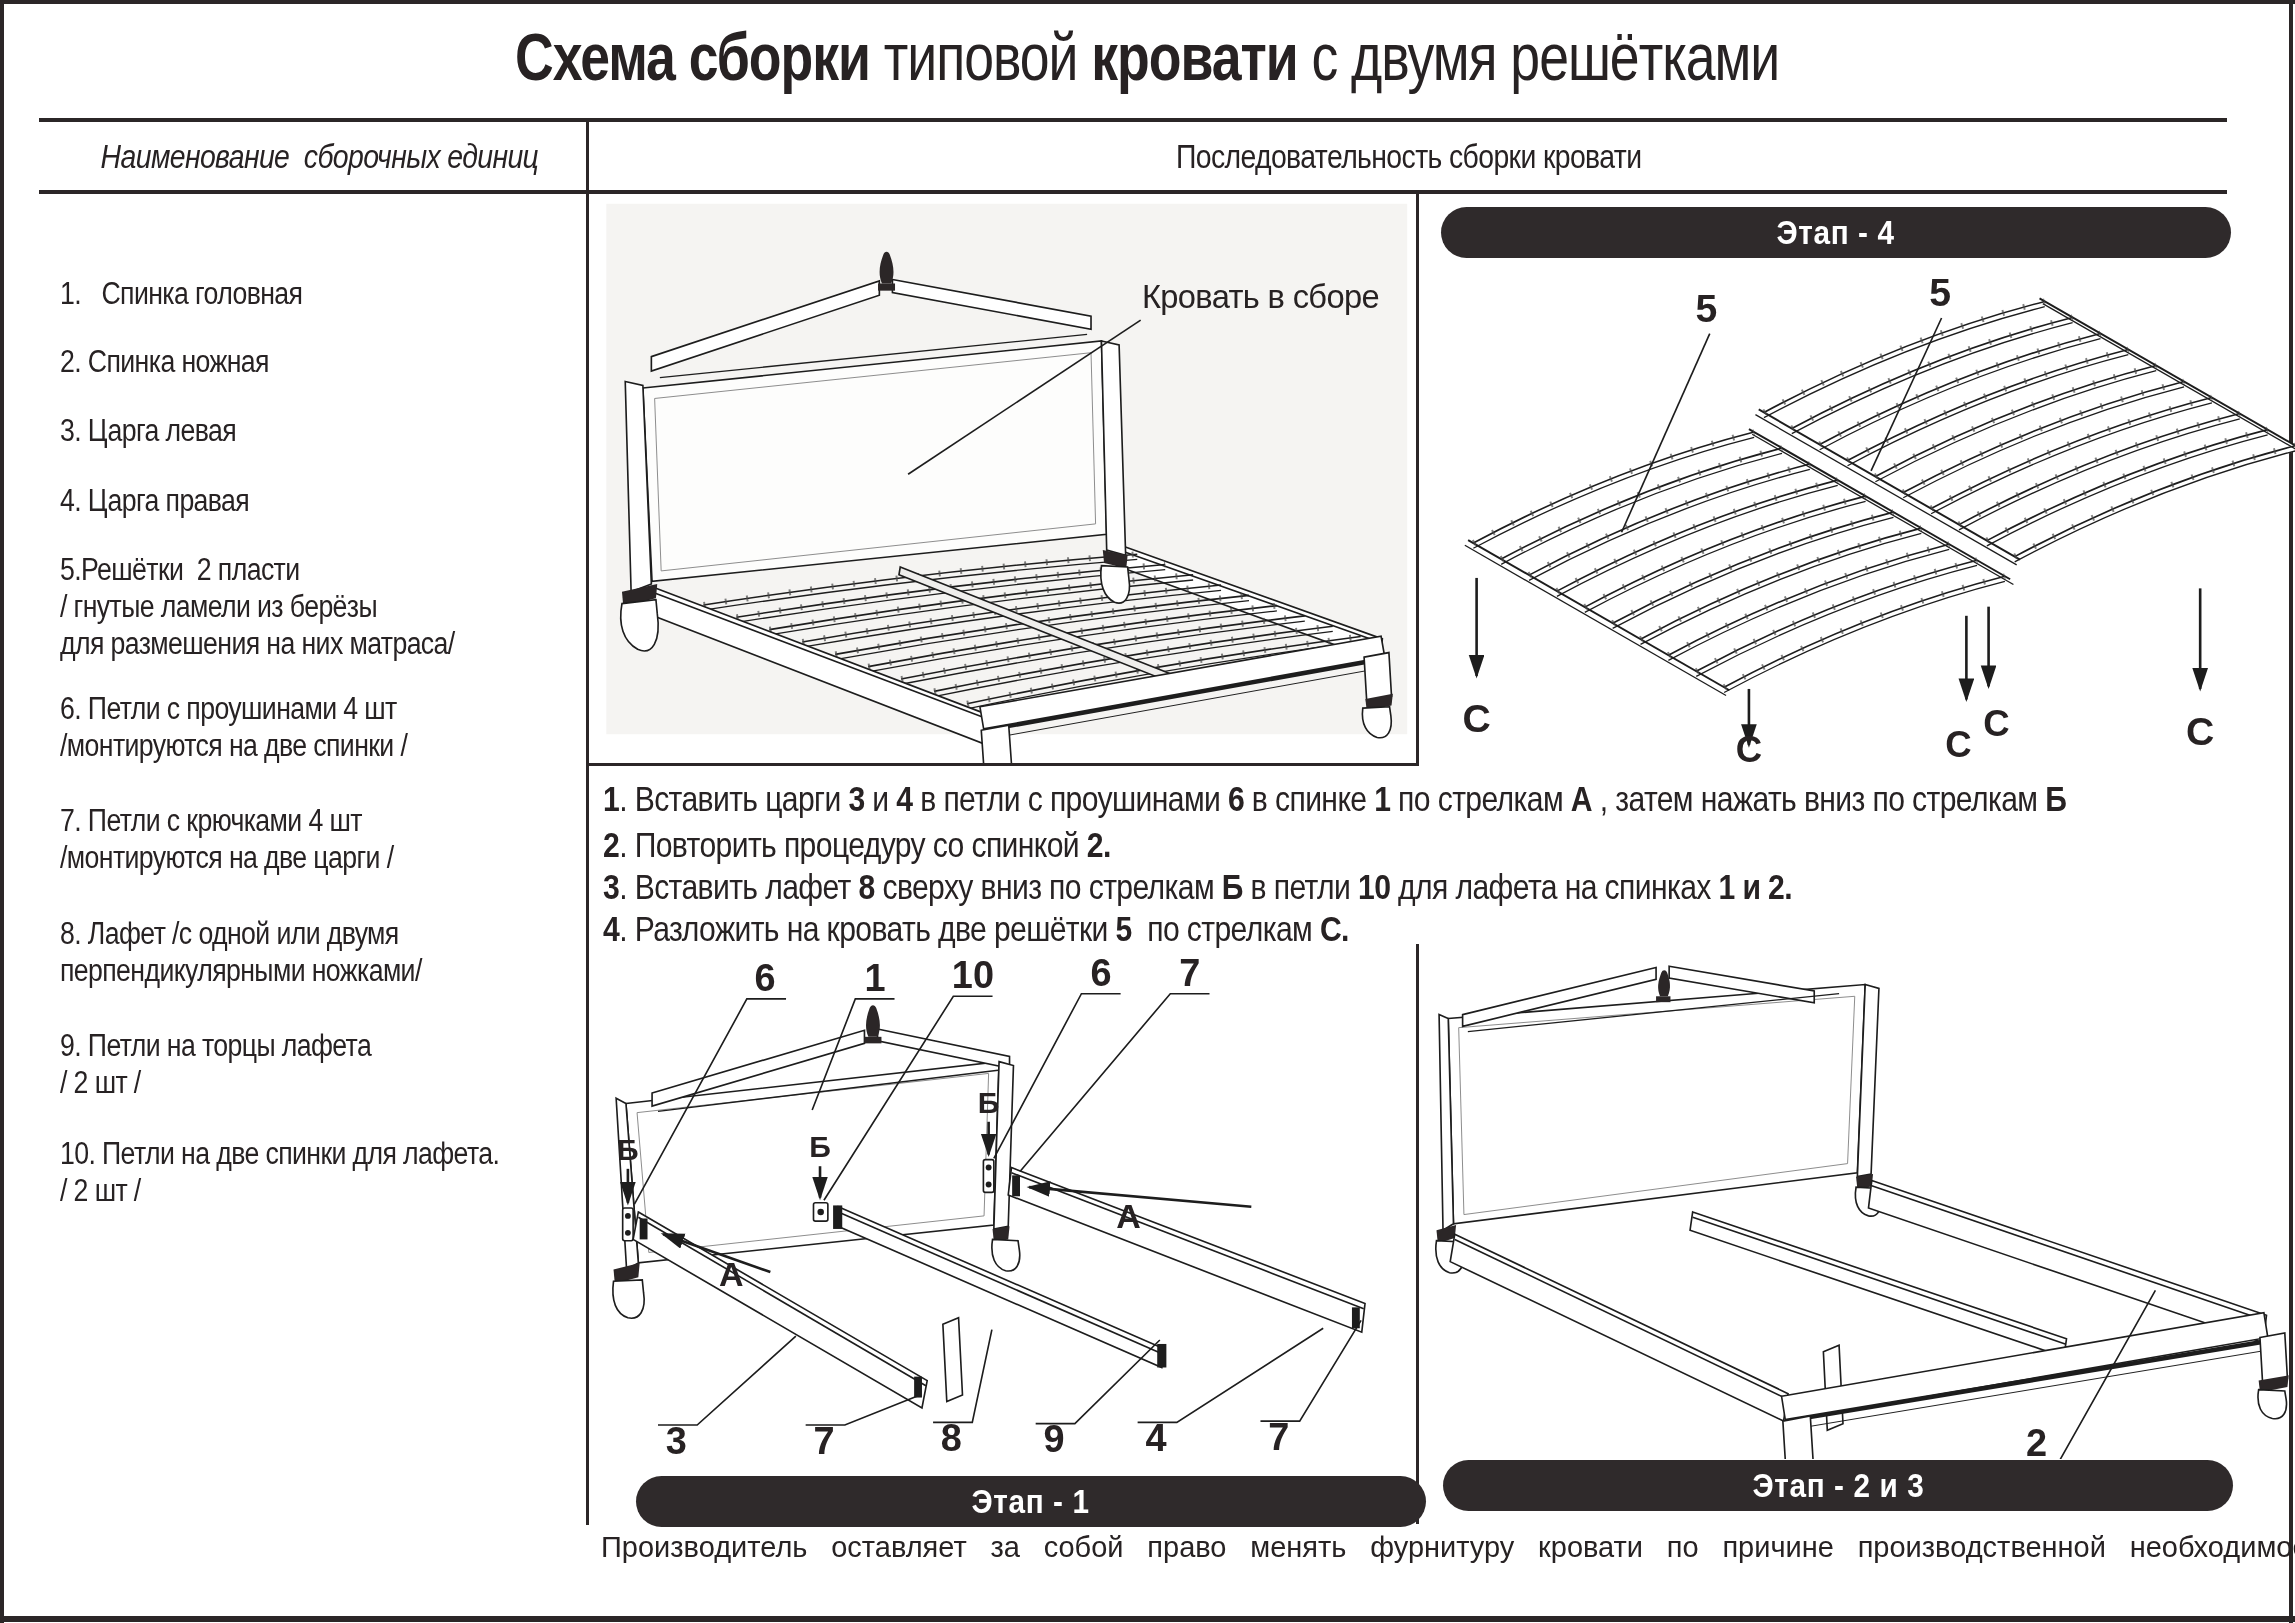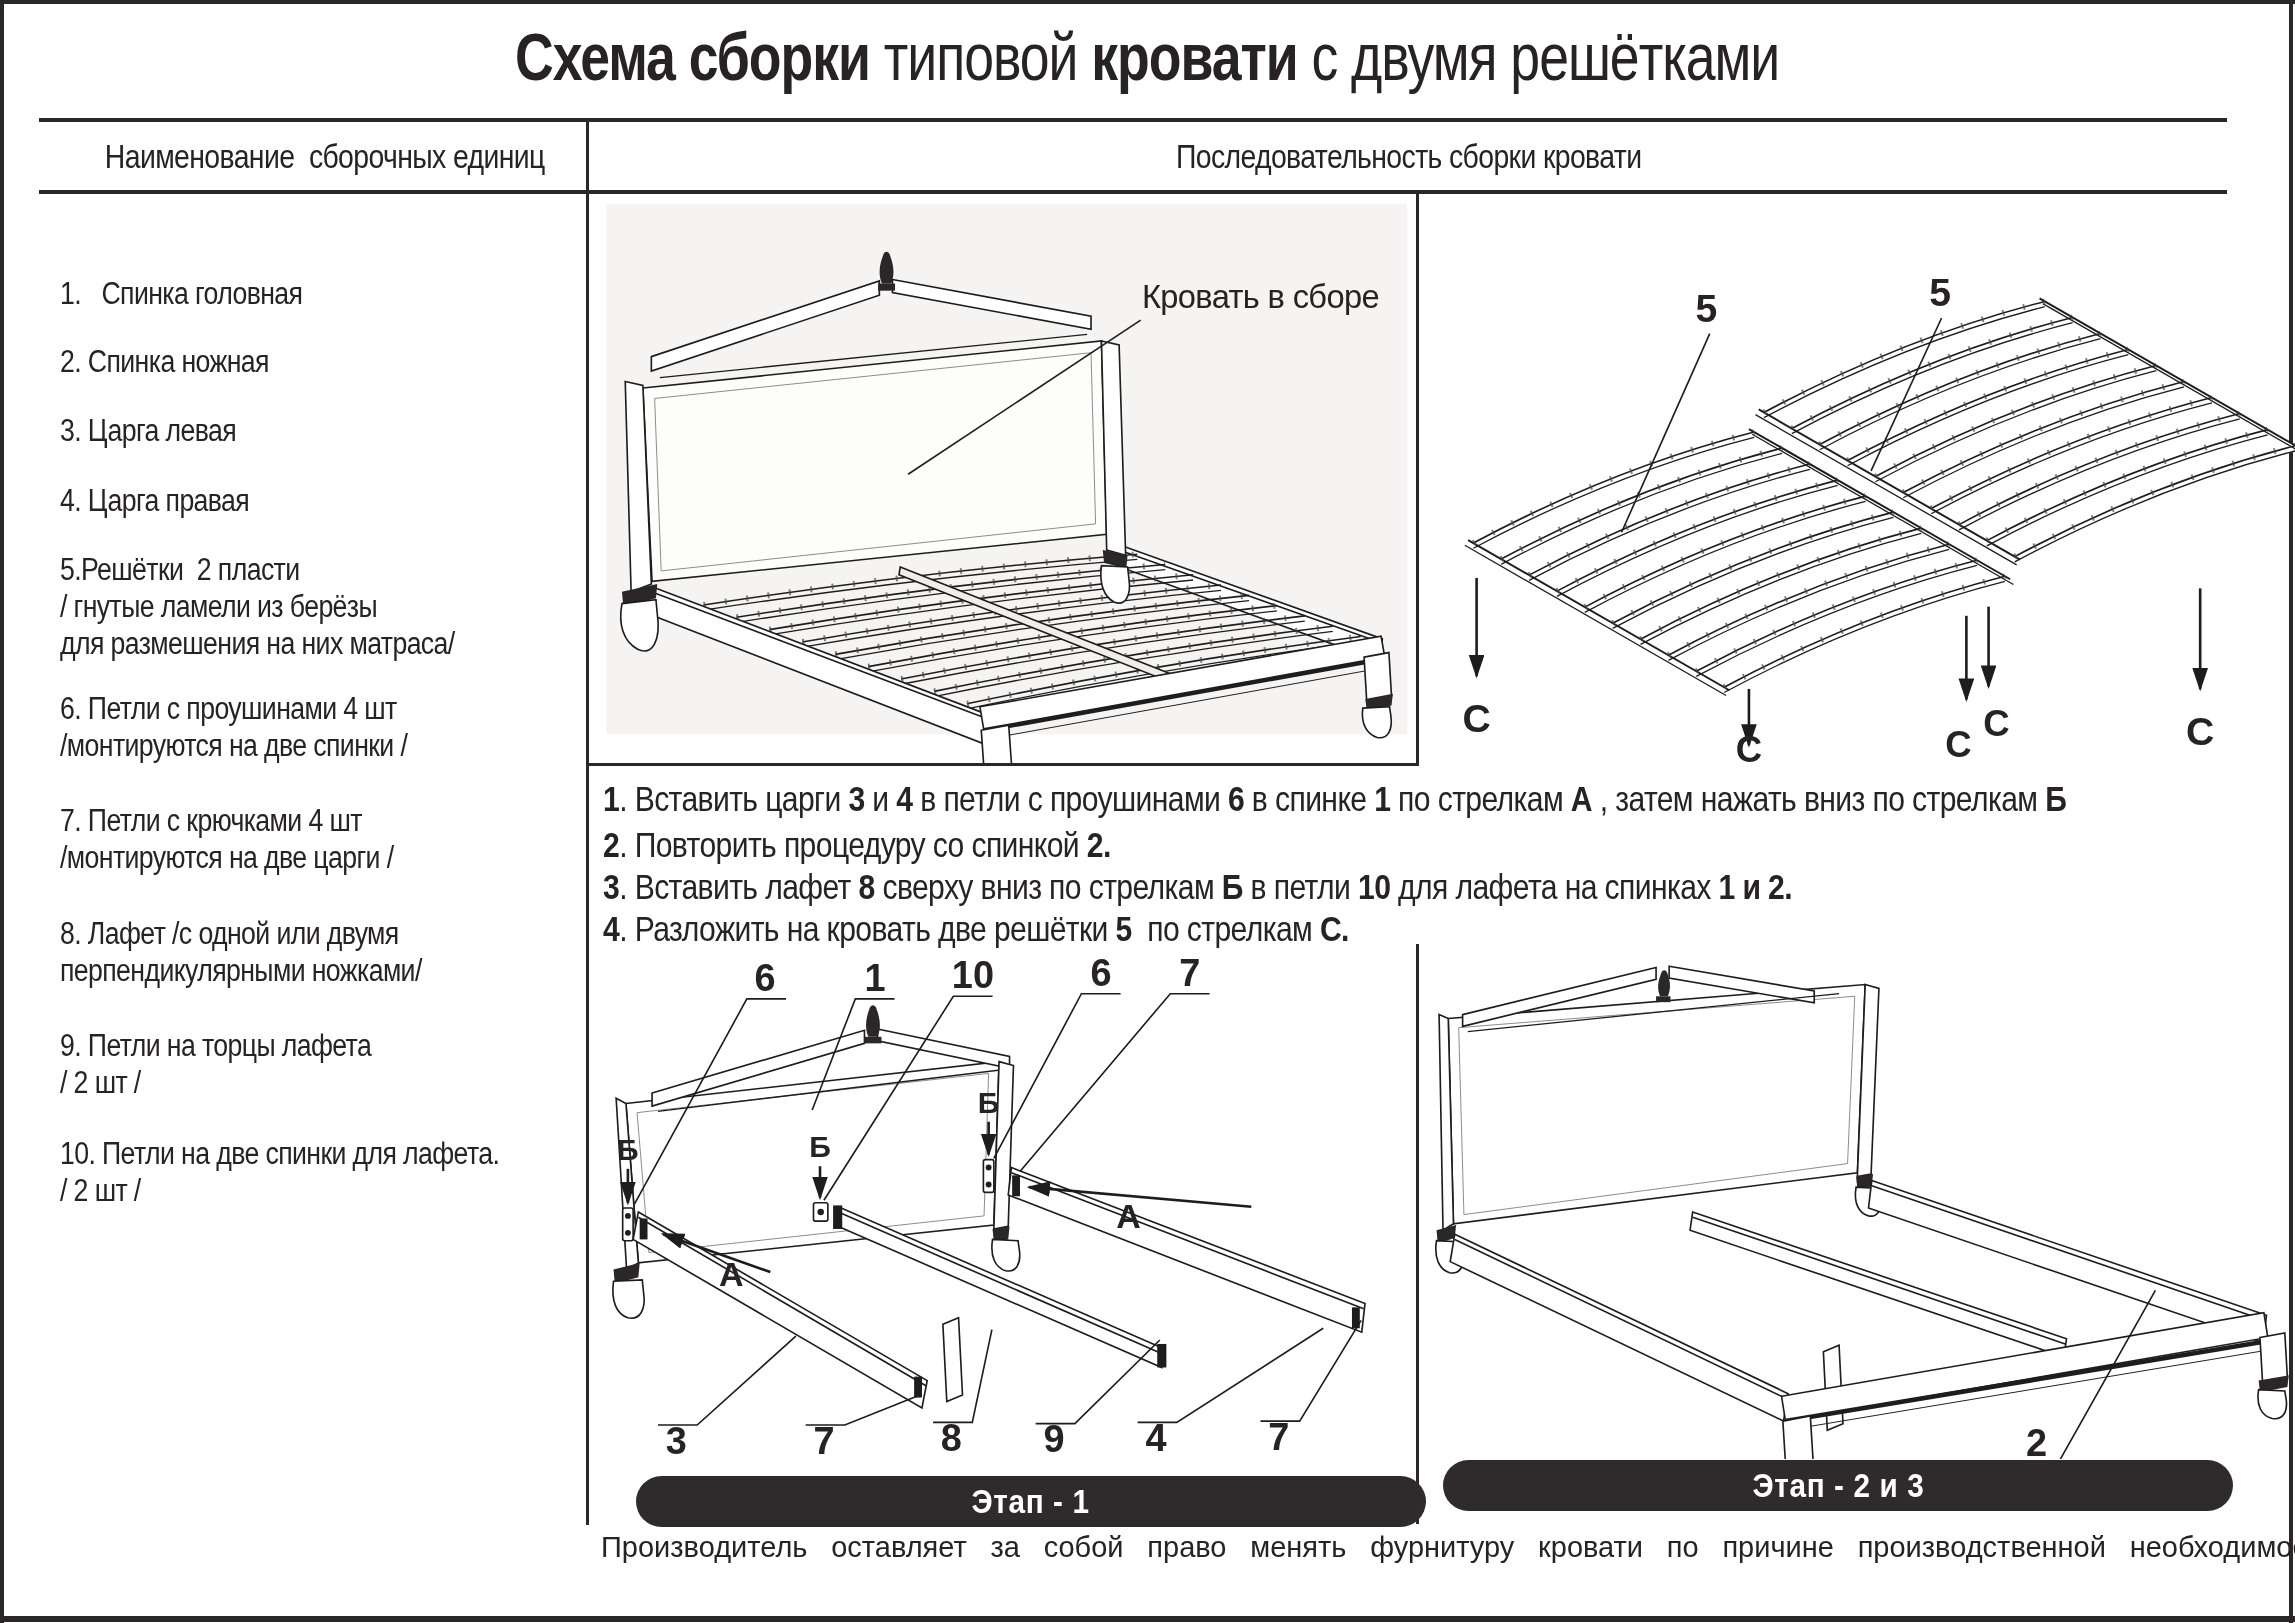--- a/index.html
+++ b/index.html
@@ -41,21 +41,21 @@
     <div class="title-inner"><b>Схема сборки</b><span> типовой </span><b>кровати</b><span> с двумя решётками</span></div>
   </div>
 
   <div class="hline" style="left:39px;top:118px;width:2188px;height:3.9px;"></div>
   <div class="hline" style="left:39px;top:190px;width:2188px;height:3.9px;"></div>
   <div class="vline" style="left:586px;top:118px;width:3.3px;height:1407px;"></div>
   <div class="vline" style="left:1416px;top:190px;width:3.3px;height:576px;"></div>
   <div class="hline" style="left:586px;top:763px;width:833px;height:3.3px;"></div>
   <div class="vline" style="left:1416px;top:944px;width:3.3px;height:580px;"></div>
 
-  <div class="hdr" style="left:51px;width:548px;">
+  <div class="hdr" style="left:45px;width:548px;font-style:italic;">
     <span class="hdr-inner">Наименование  сборочных единиц</span>
   </div>
   <div class="hdr" style="left:590px;width:1638px;padding-right:111px;">
     <span class="hdr-inner">Последовательность сборки кровати</span>
   </div>
 
   <div class="parts" id="parts-list">
       <div class="part-item" style="top: 275px;"><div>1.   Спинка головная</div></div>
       <div class="part-item" style="top: 343px;"><div>2. Спинка ножная</div></div>
       <div class="part-item" style="top: 412px;"><div>3. Царга левая</div></div>
@@ -141,20 +141,23 @@
         <path d="M786,228 L813,234 L823,556 L794,548 Z" fill="#ffffff"></path>
         <path d="M788,548 L826,556 L824,576 L790,568 Z" fill="#2b2627" stroke="none"></path>
         <path d="M786,572 C782,600 790,620 806,628 C822,634 832,618 828,592 L826,574 Z" fill="#ffffff"></path>
       </g>
 
       <path d="M846,196 L490,432" stroke-width="2.5"></path>
     </g>
     <text x="848" y="178" font-size="50" letter-spacing="-1">Кровать в сборе</text>
   </svg>
 
+  <div class="pill" style="left:1441px;top:207px;width:790px;height:51px;">
+    <span class="pill-inner">Этап - 4</span>
+  </div>
   <svg class="cellsvg" style="left:1419px;top:271px;" width="876" height="495" viewBox="0 0 1341 758">
     <g stroke="#1d1d1d" fill="none">
       <g id="g-s4-p2">
           <polygon points="520,212 950,42 1350,272 920,442" fill="#ffffff" stroke="none"></polygon>
           <path d="M520,212 L920,442" stroke="#1d1d1d" stroke-width="3" fill="none"></path>
           <path d="M515,220 L915,450" stroke="#1d1d1d" stroke-width="2" fill="none"></path>
           <path d="M950,42 L1350,272" stroke="#1d1d1d" stroke-width="3" fill="none"></path>
           <path d="M955,50 L1355,280" stroke="#1d1d1d" stroke-width="2" fill="none"></path>
           <path d="M528,216.6 Q743,101.6 958,46.6" stroke="#1d1d1d" stroke-width="2.5" fill="none"></path>
           <path d="M528,224.6 Q743,109.6 958,54.6" stroke="#1d1d1d" stroke-width="2" fill="none"></path>

